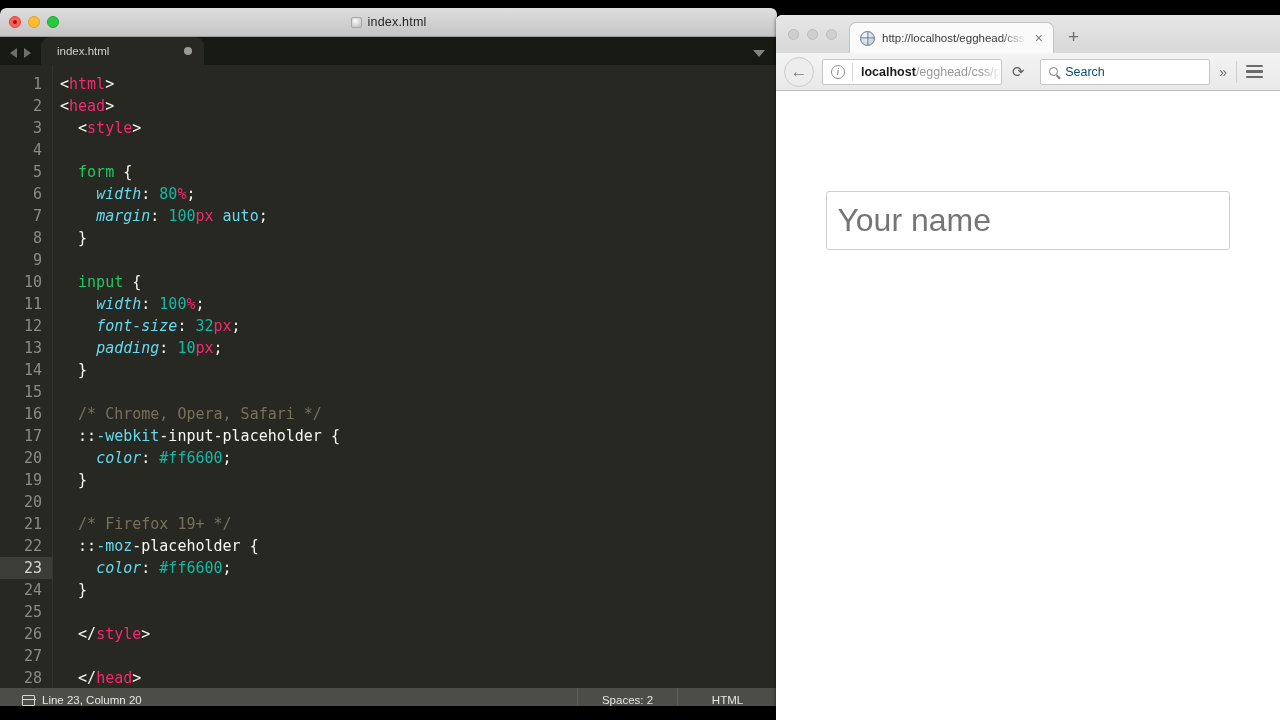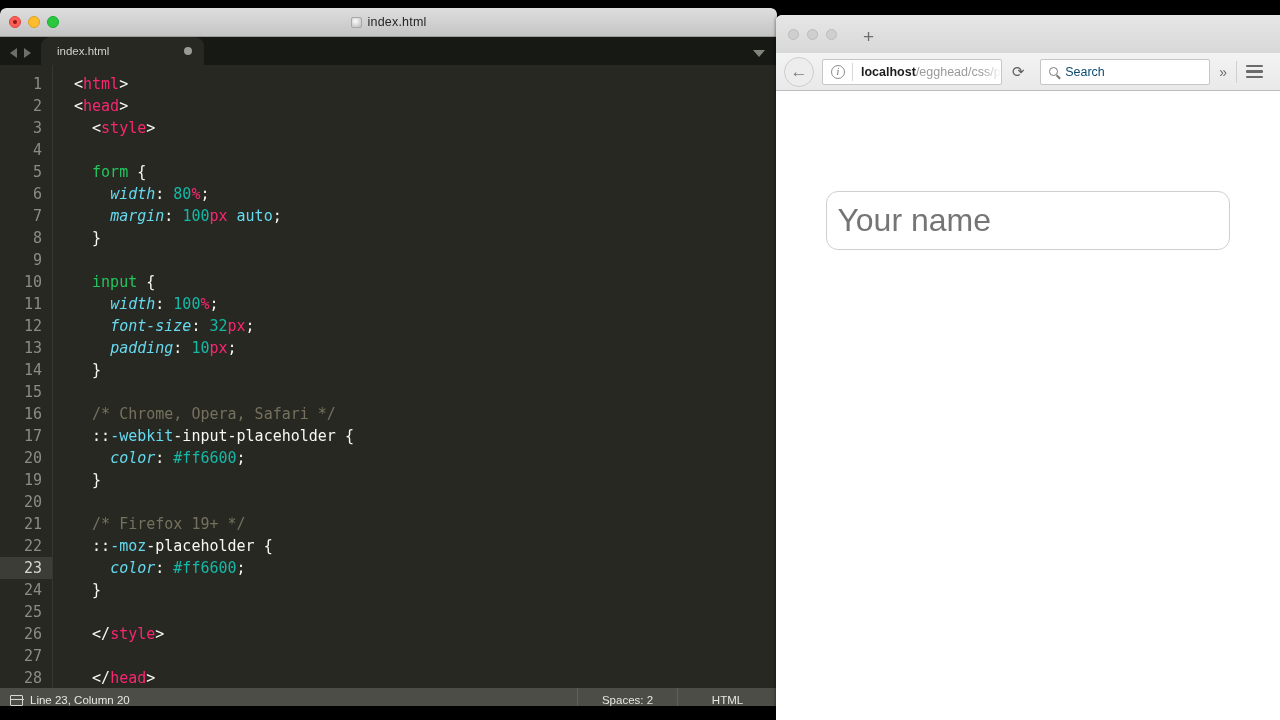--- a/index.html
+++ b/index.html
@@ -94,40 +94,40 @@
     background: #3b3d36; color: #d6d7cf;
   }
   .code {
     flex: 1 1 auto; position: relative;
     padding-top: 8px; padding-left: 7px;
     font-family: "DejaVu Sans Mono", monospace;
     font-size: 15px; color: #f8f8f2;
     white-space: pre;
     border-left: 1px solid #343630;
   }
-  .code .ln { height: 22px; line-height: 22px; margin-left: 14px; }
+  .code .ln { height: 22px; line-height: 22px; }
   
   .t-tag   { color: #f92672; }
   .t-punc  { color: #f8f8f2; }
   .t-sel   { color: #22c55e; }
   .t-prop  { color: #66d9ef; font-style: italic; }
   .t-num   { color: #14b8a6; }
   .t-unit  { color: #f92672; }
   .t-val   { color: #66d9ef; }
   .t-cmt   { color: #75715e; }
   .t-plain { color: #f8f8f2; }
   .t-ital  { color: #66d9ef; }
 
   .ed-status {
     height: 24px; background: #4b4d46;
     display: flex; align-items: center;
     font-size: 11.5px; color: #e6e7e1;
     position: relative;
   }
-  .status-left { display: flex; align-items: center; gap: 7px; padding-left: 10px; }
+  .status-left { display: flex; align-items: center; gap: 7px; padding-left: 22px; }
   .status-icon {
     width: 13px; height: 11px; border: 1.5px solid #d7d8d2; border-radius: 1px;
     position: relative;
   }
   .status-icon::after {
     content:""; position:absolute; left:-1.5px; right:-1.5px; top:3px; height:1.5px; background:#d7d8d2;
   }
   .status-right { margin-left: auto; display: flex; height: 100%; text-align: right; }
   .status-cell {
     display:flex; align-items:center; justify-content:center;
@@ -250,21 +250,21 @@
 
   .br-content {
     height: 629px; background: #fff;
     position: relative;
   }
   .page-form {
     width: 80%; margin: 100px auto 0;
   }
   .page-input {
     width: 100%; font-size: 32px; padding: 10px;
-    border: 1px solid #cfcfcf; border-radius: 12px;
+    border: 1px solid #cfcfcf; border-radius: 3px;
     font-family: "Liberation Sans", sans-serif;
     color: #222; outline: none; background: #fff;
   }
   .page-input::placeholder { color: #757575; opacity: 1; }
 </style>
 </head>
 <body>
 
 <div id="root">
 
@@ -341,20 +341,25 @@
   </div>
 
   <div class="browser-window">
 
     <div class="br-tabstrip">
       <div class="br-lights">
         <span class="br-light"></span>
         <span class="br-light"></span>
         <span class="br-light"></span>
       </div>
+      <div class="br-tab">
+        <span class="globe"></span>
+        <span class="br-tab-title">http://localhost/egghead/css</span>
+        <span class="tab-close">×</span>
+      </div>
       <span class="new-tab">+</span>
     </div>
 
     <div class="br-navbar">
       <span class="nav-back">←</span>
       <div class="urlbar">
         <span class="info-i">i</span>
         <span class="url-sep"></span>
         <span class="url-text"><span class="url-host">localhost</span><span>/egghead/css/plac</span></span>
       </div>

